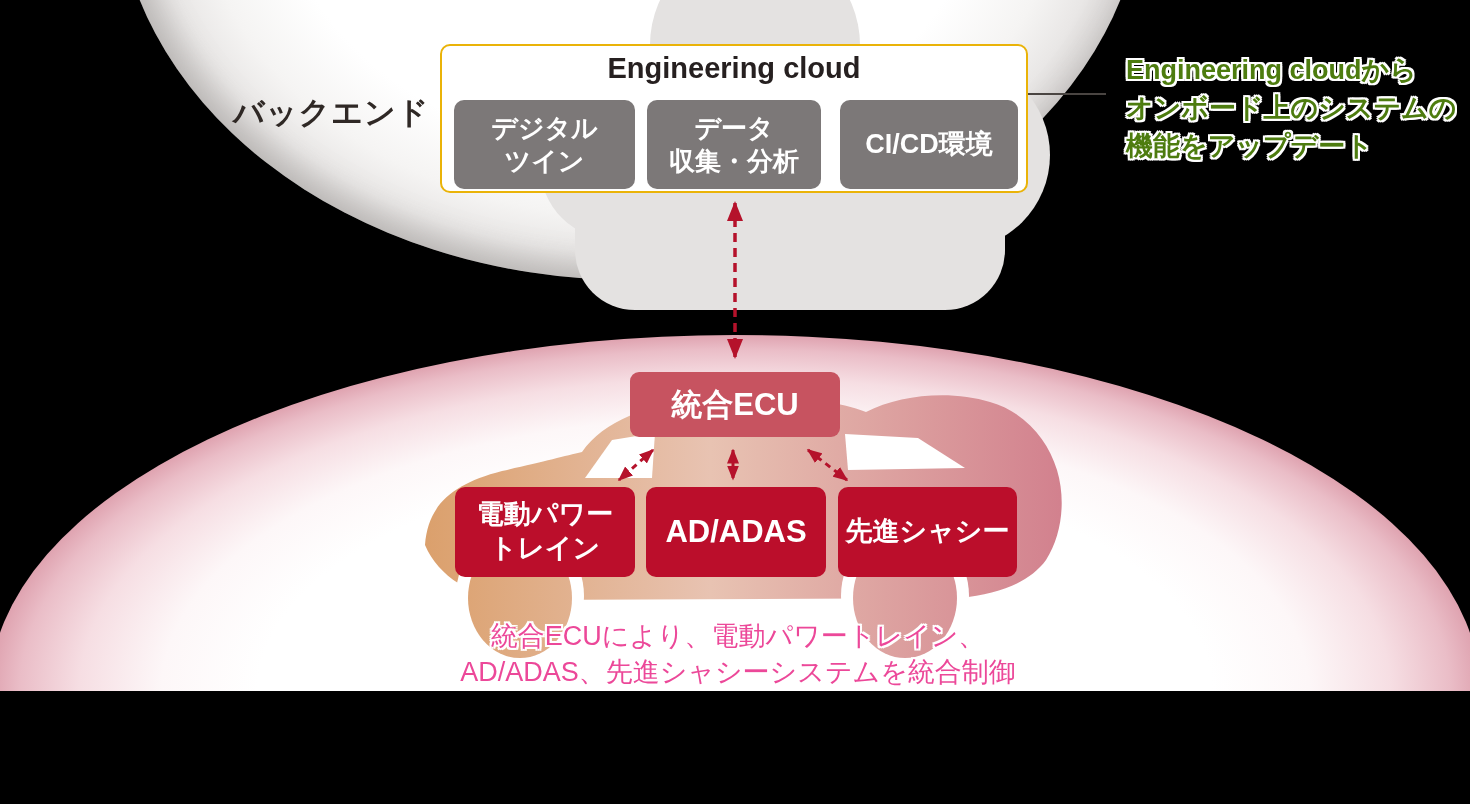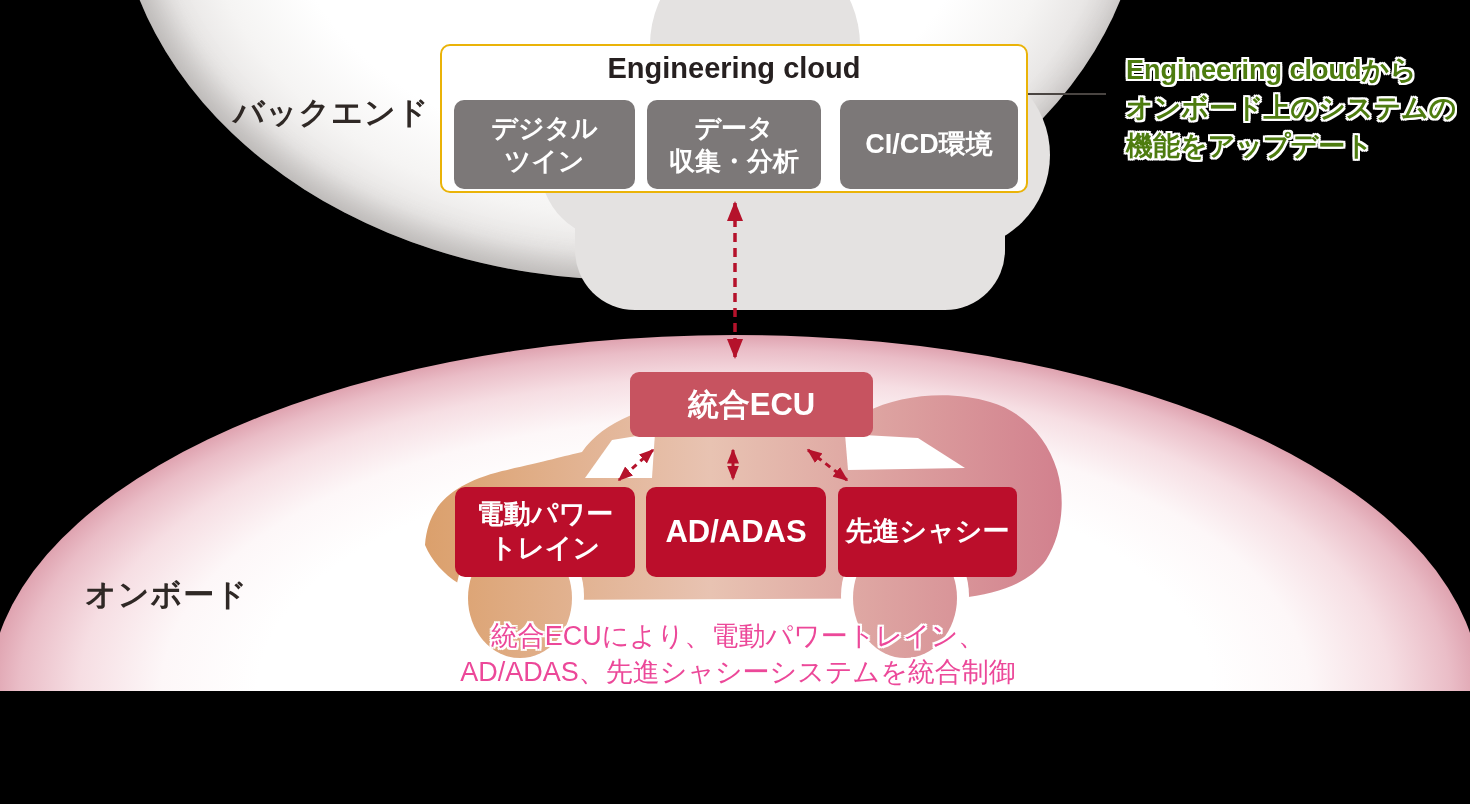--- a/index.html
+++ b/index.html
@@ -54,32 +54,32 @@
     text-shadow:-2px -2px 0 #fff,2px -2px 0 #fff,-2px 2px 0 #fff,2px 2px 0 #fff,
                 -2px 0 0 #fff,2px 0 0 #fff,0 -2px 0 #fff,0 2px 0 #fff;
   }
   .note{
     left:1126px;top:52px;width:344px;z-index:50;
     font-size:27px;line-height:1.4;font-weight:700;color:#4d7c0f;
   }
 
   
   .ecu{
-    left:630px;top:372px;width:243px;height:65px;background:#c75360;border-radius:9px;
+    left:630px;top:372px;width:210px;height:65px;background:#c75360;border-radius:9px;
     display:flex;align-items:center;justify-content:center;color:#fff;
     font-size:31px;font-weight:600;z-index:50;
   }
   .rbox{
     position:absolute;top:487px;height:90px;background:#bb0e2b;border-radius:10px;
     display:flex;align-items:center;justify-content:center;text-align:center;
     color:#fff;font-size:27px;font-weight:600;line-height:1.25;z-index:50;
   }
   .rbox.r1{left:455px;width:180px;}
   .rbox.r2{left:646px;width:180px;font-size:31px;}
-  .rbox.r3{left:838px;width:179px;border-radius:8px;}
+  .rbox.r3{left:838px;width:179px;}
 
   .caption{
     left:138px;top:618px;width:1200px;text-align:center;z-index:50;
     font-size:27px;line-height:1.35;font-weight:400;color:#ec4899;
   }
   .footer-msg{
     left:0;top:742px;width:1470px;text-align:center;z-index:50;
     font-size:37px;font-weight:700;color:#c01230;
   }
 
@@ -155,21 +155,20 @@
 収集・分析</div>
     <div class="gbox g3 pre">CI/CD環境</div>
   </div>
 
   <div class="abs connector"></div>
 
   <div class="abs note pre outline-w">Engineering cloudから
 オンボード上のシステムの
 機能をアップデート</div>
 
-  <div class="abs zone-label onboard-label">オンボード</div>
 
   <div class="abs ecu">統合ECU</div>
 
   <div class="rbox r1 pre">電動パワー
 トレイン</div>
   <div class="rbox r2 pre">AD/ADAS</div>
   <div class="rbox r3 pre">先進シャシー</div>
 
   <div class="abs caption pre outline-w">統合ECUにより、電動パワートレイン、
 AD/ADAS、先進シャシーシステムを統合制御</div>

